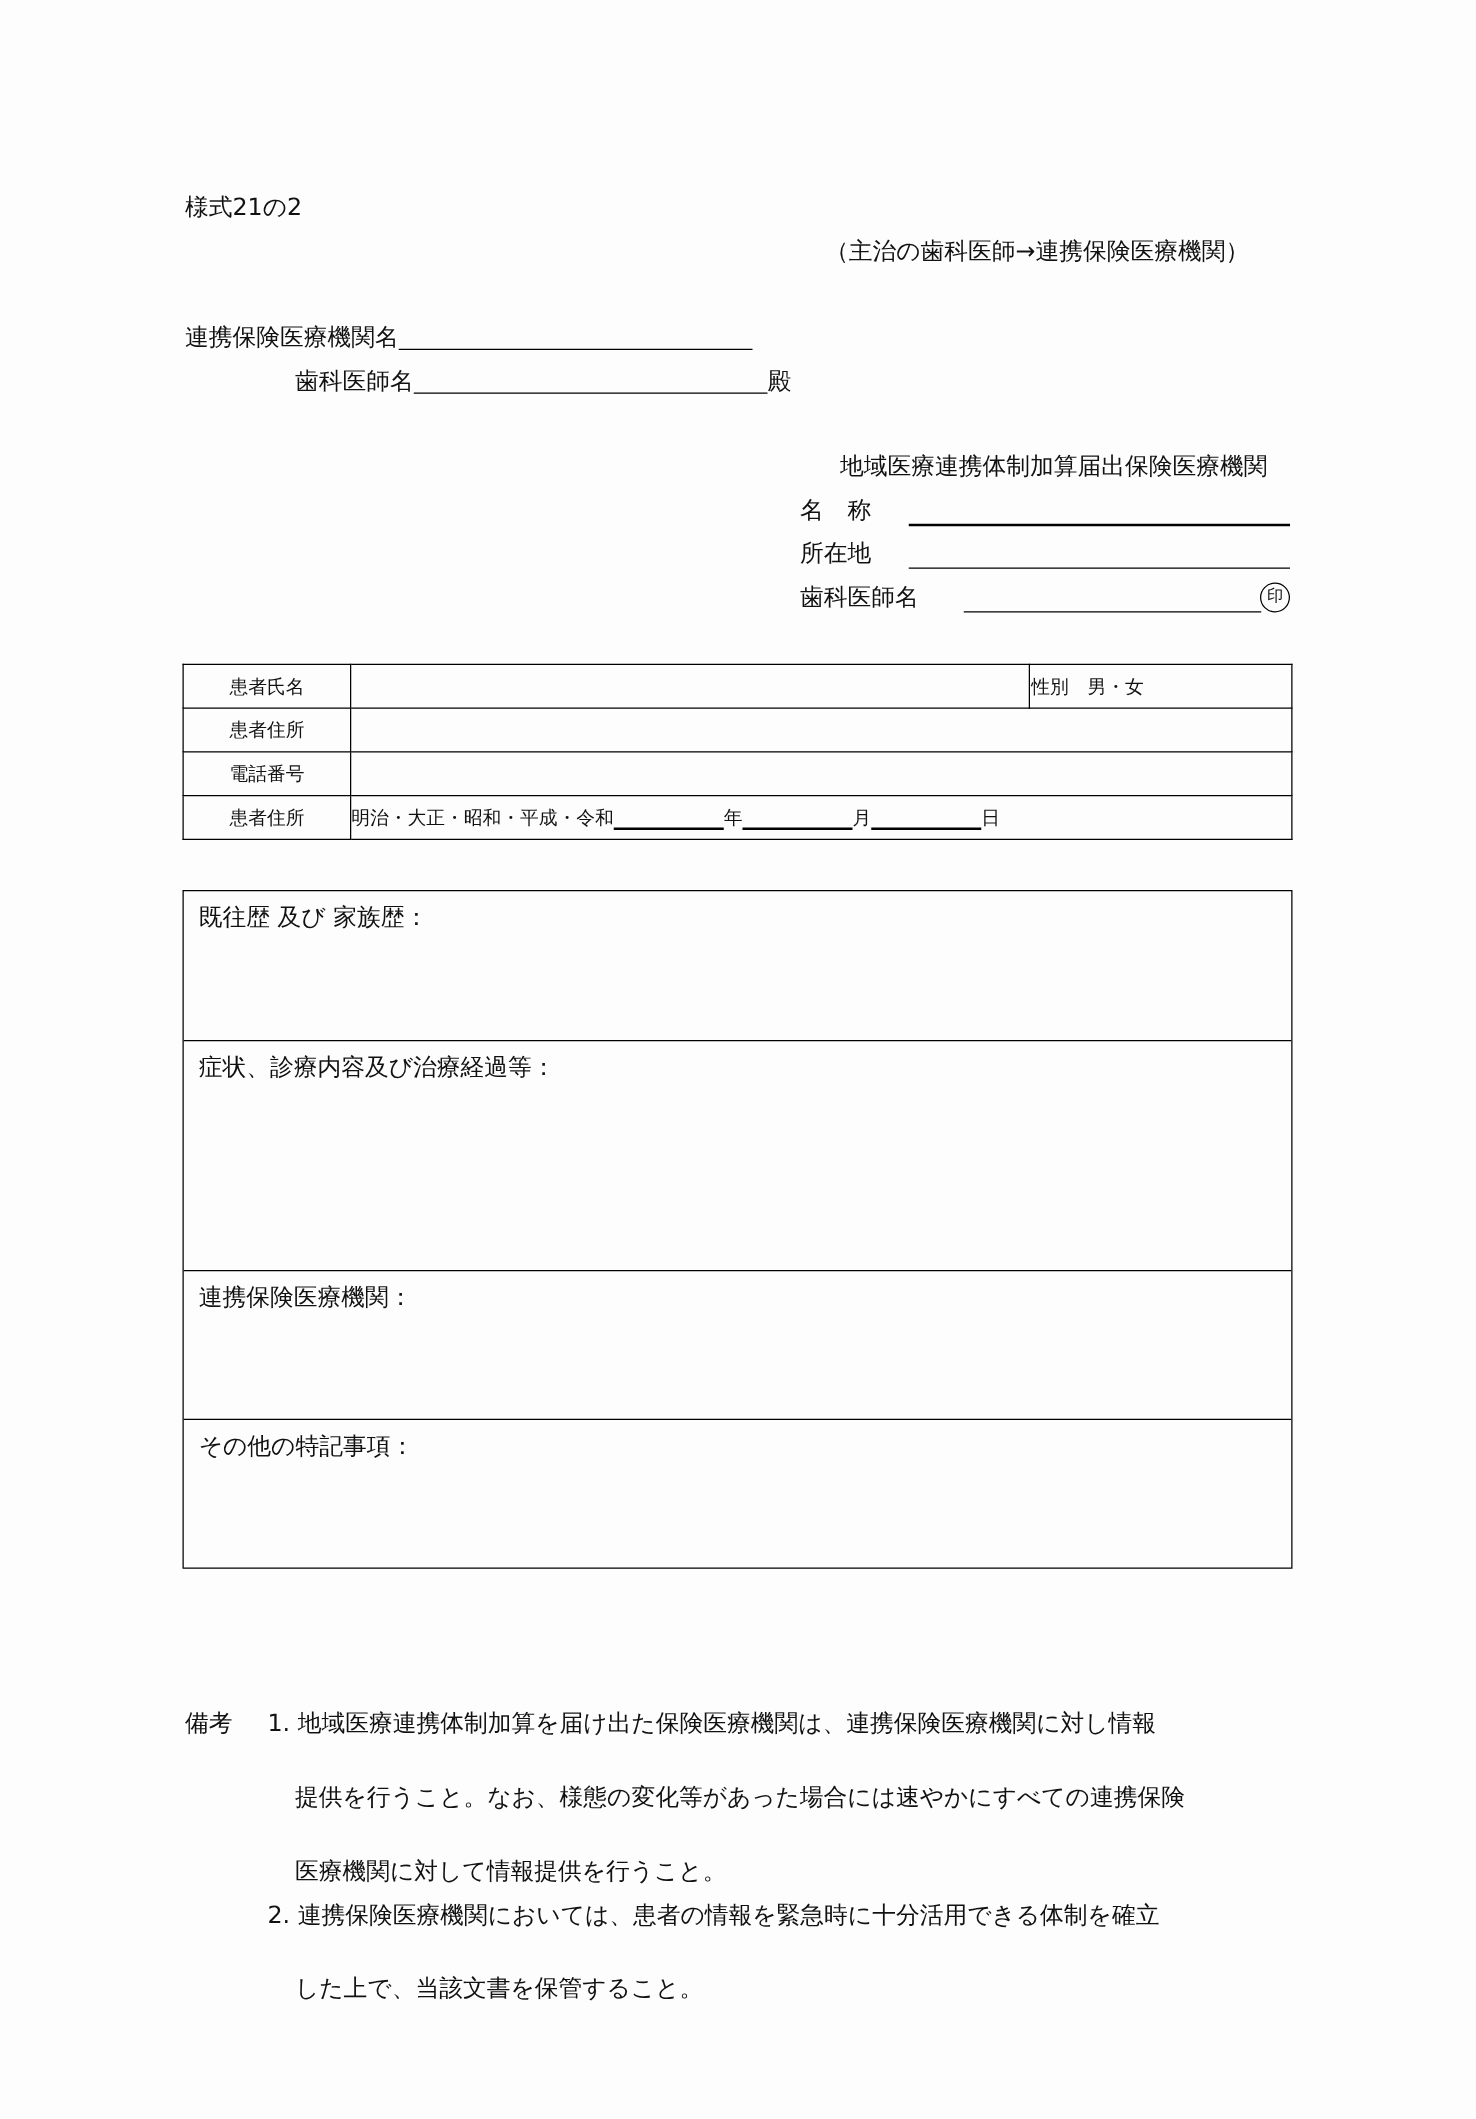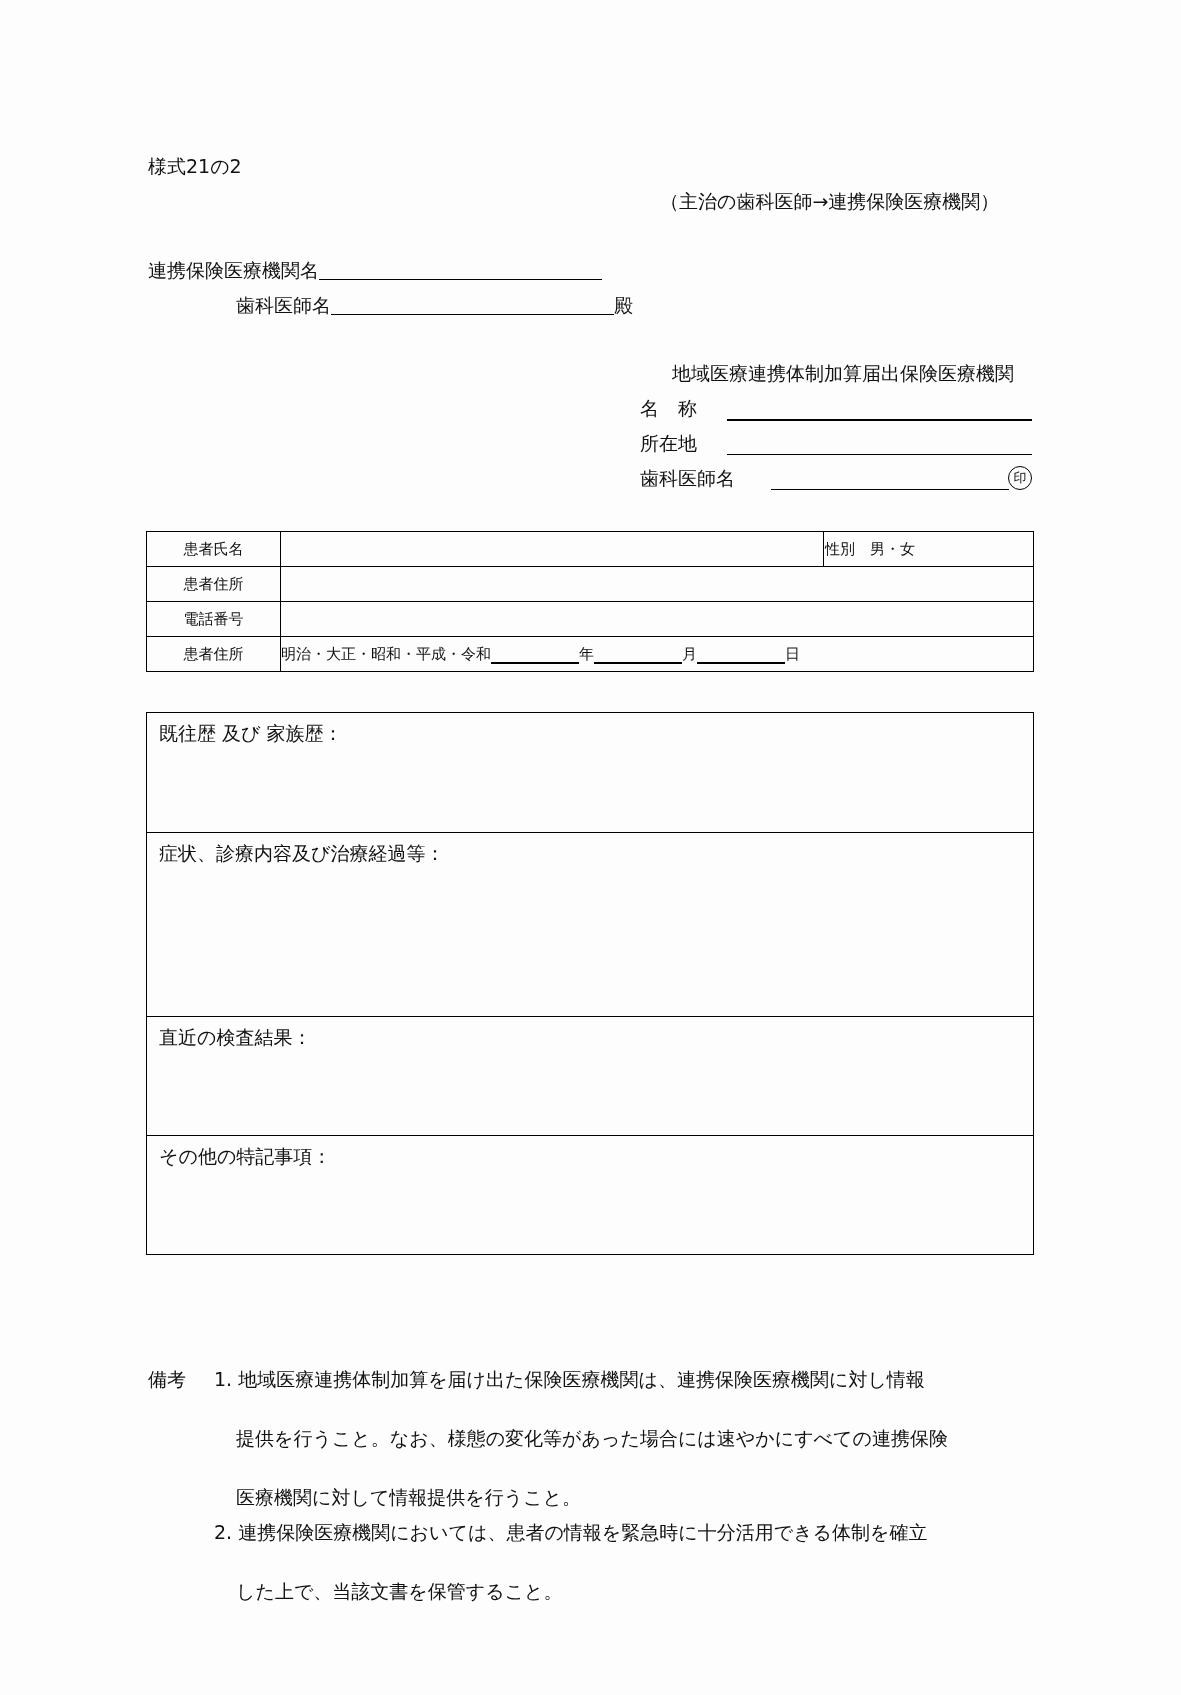--- a/index.html
+++ b/index.html
@@ -73,21 +73,21 @@
   </table>
 
 <div class="boxes">
   <div class="box" style="height:119px;">
     <span>既往歴 及び 家族歴：</span>
   </div>
   <div class="box" style="height:184px;">
     <span>症状、診療内容及び治療経過等：</span>
   </div>
   <div class="box" style="height:119px;">
-    <span>直近の検査結果：</span>
+    <span>連携保険医療機関：</span>
   </div>
   <div class="box" style="height:119px;">
     <span>その他の特記事項：</span>
   </div>
 </div>
 
 <div class="notes">
   <div class="row">
     <div class="head">備考</div>
     <div class="body">

